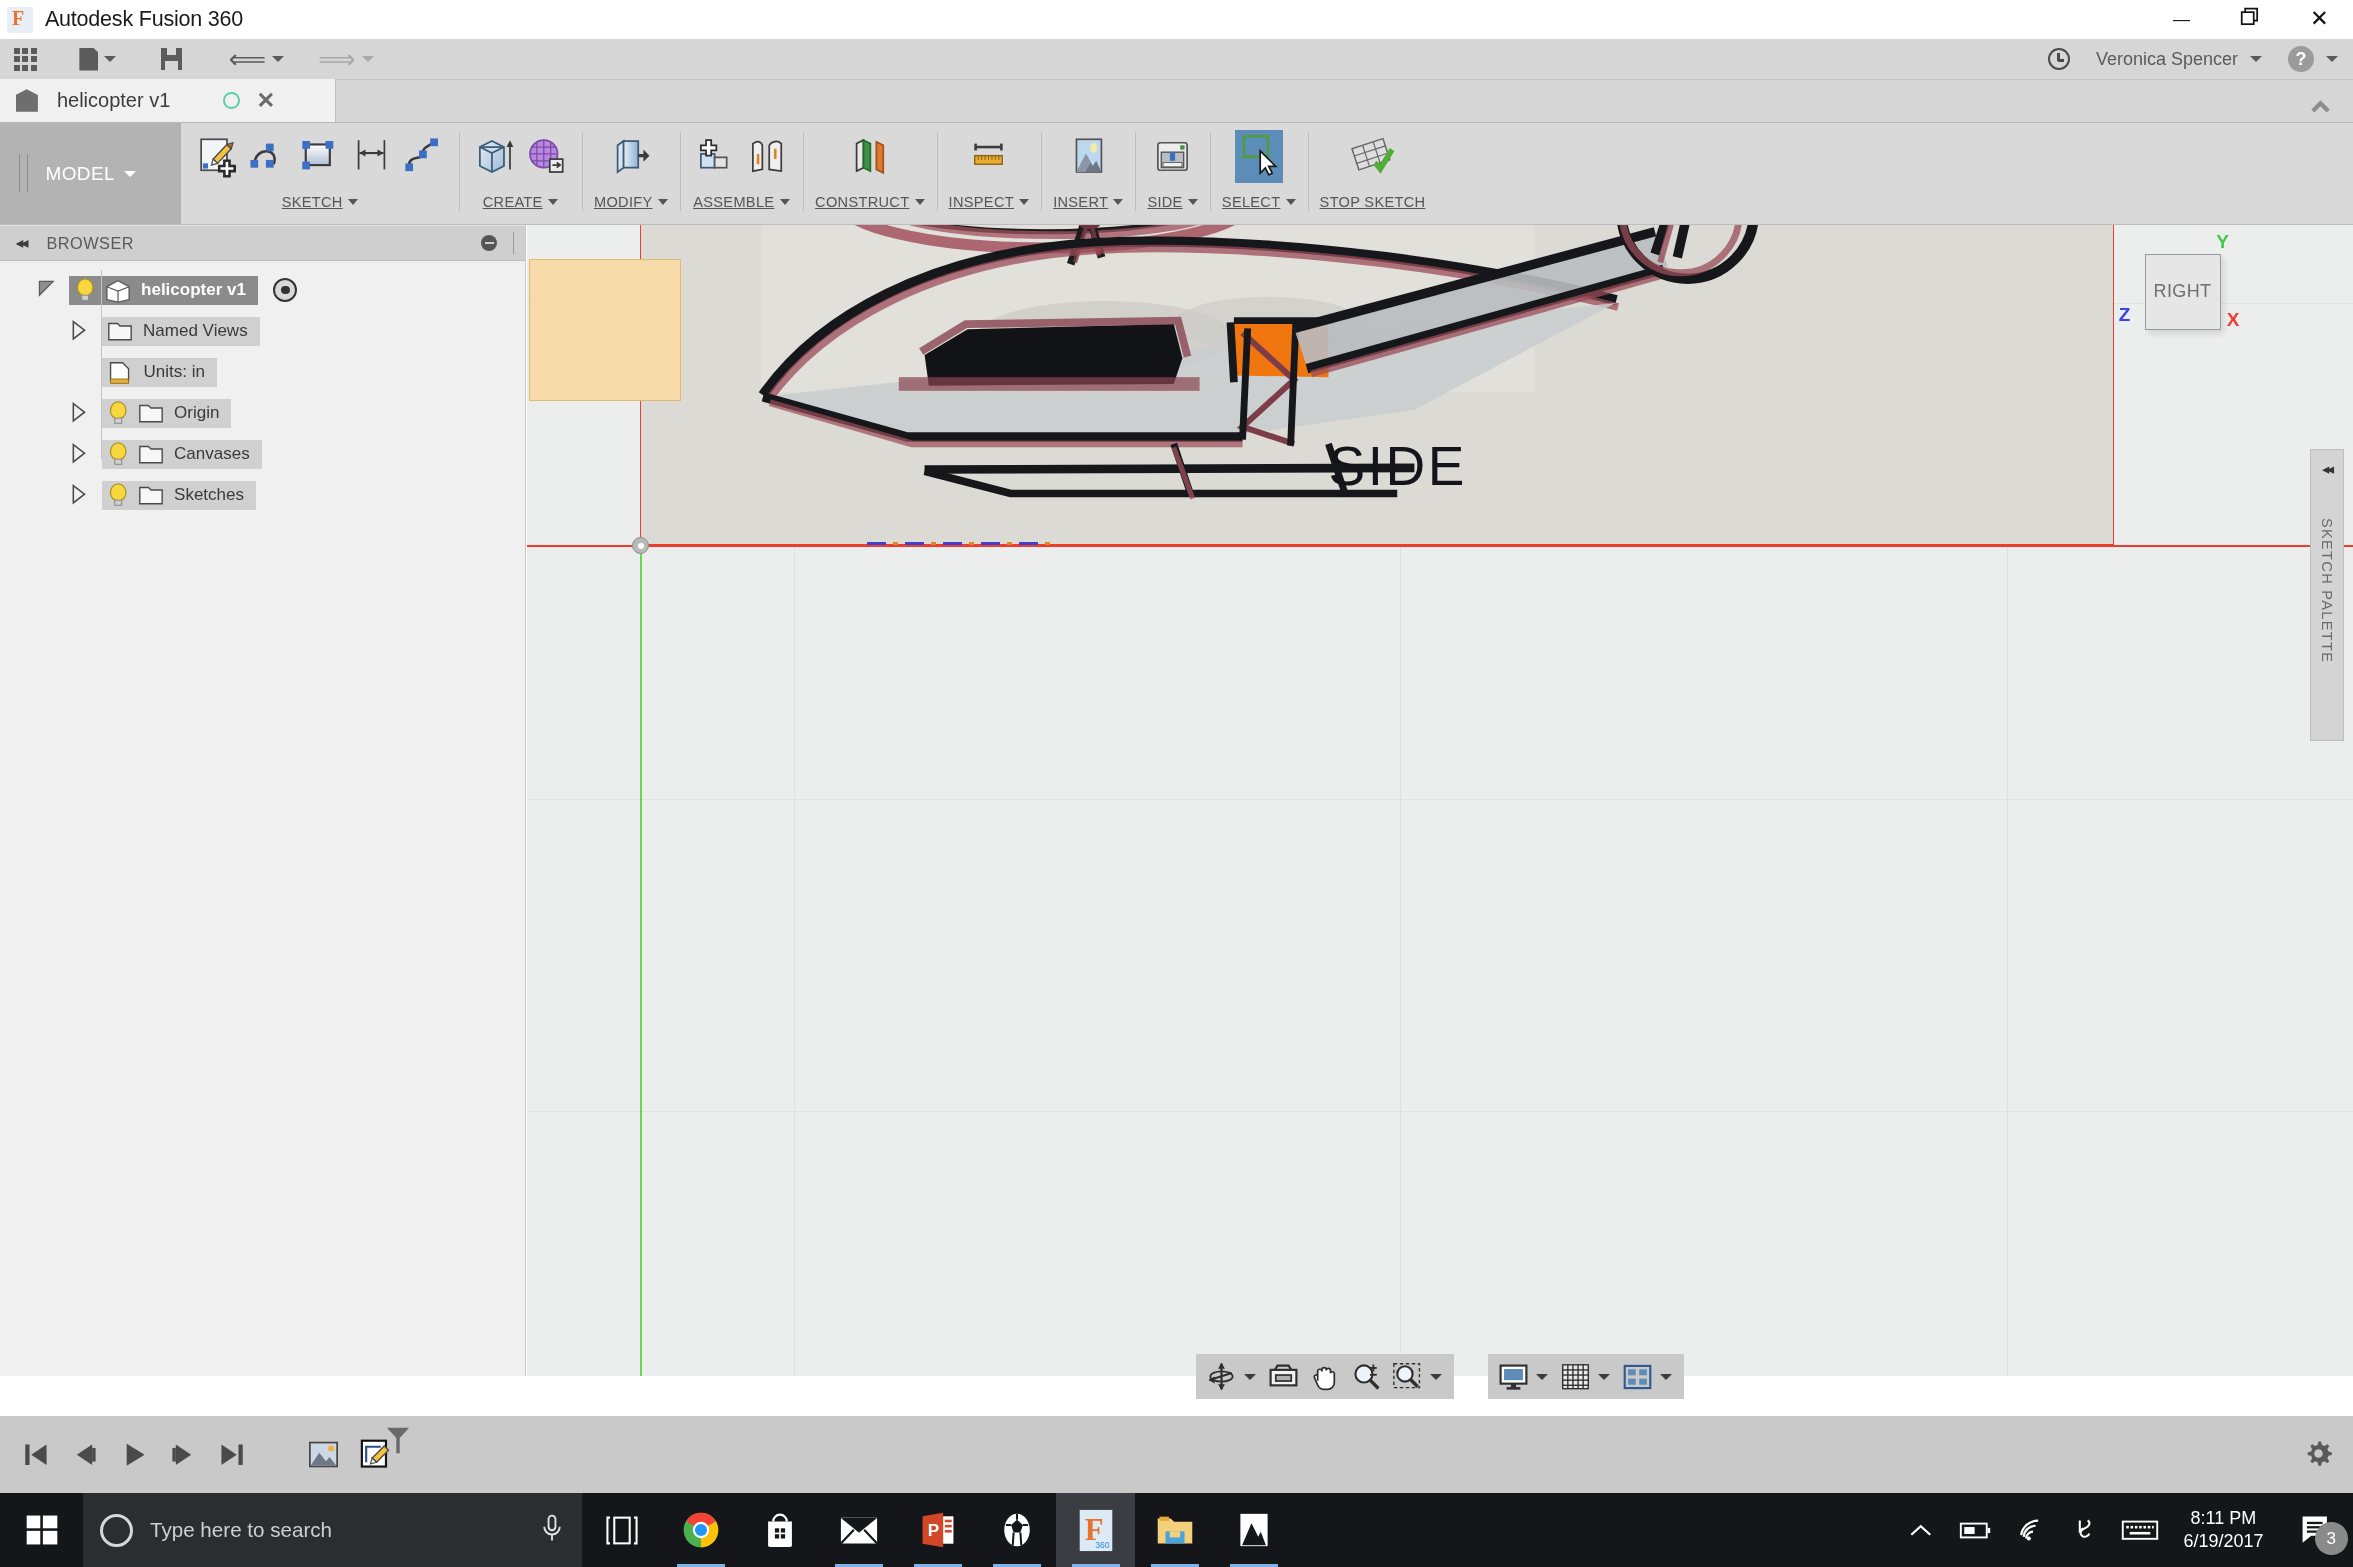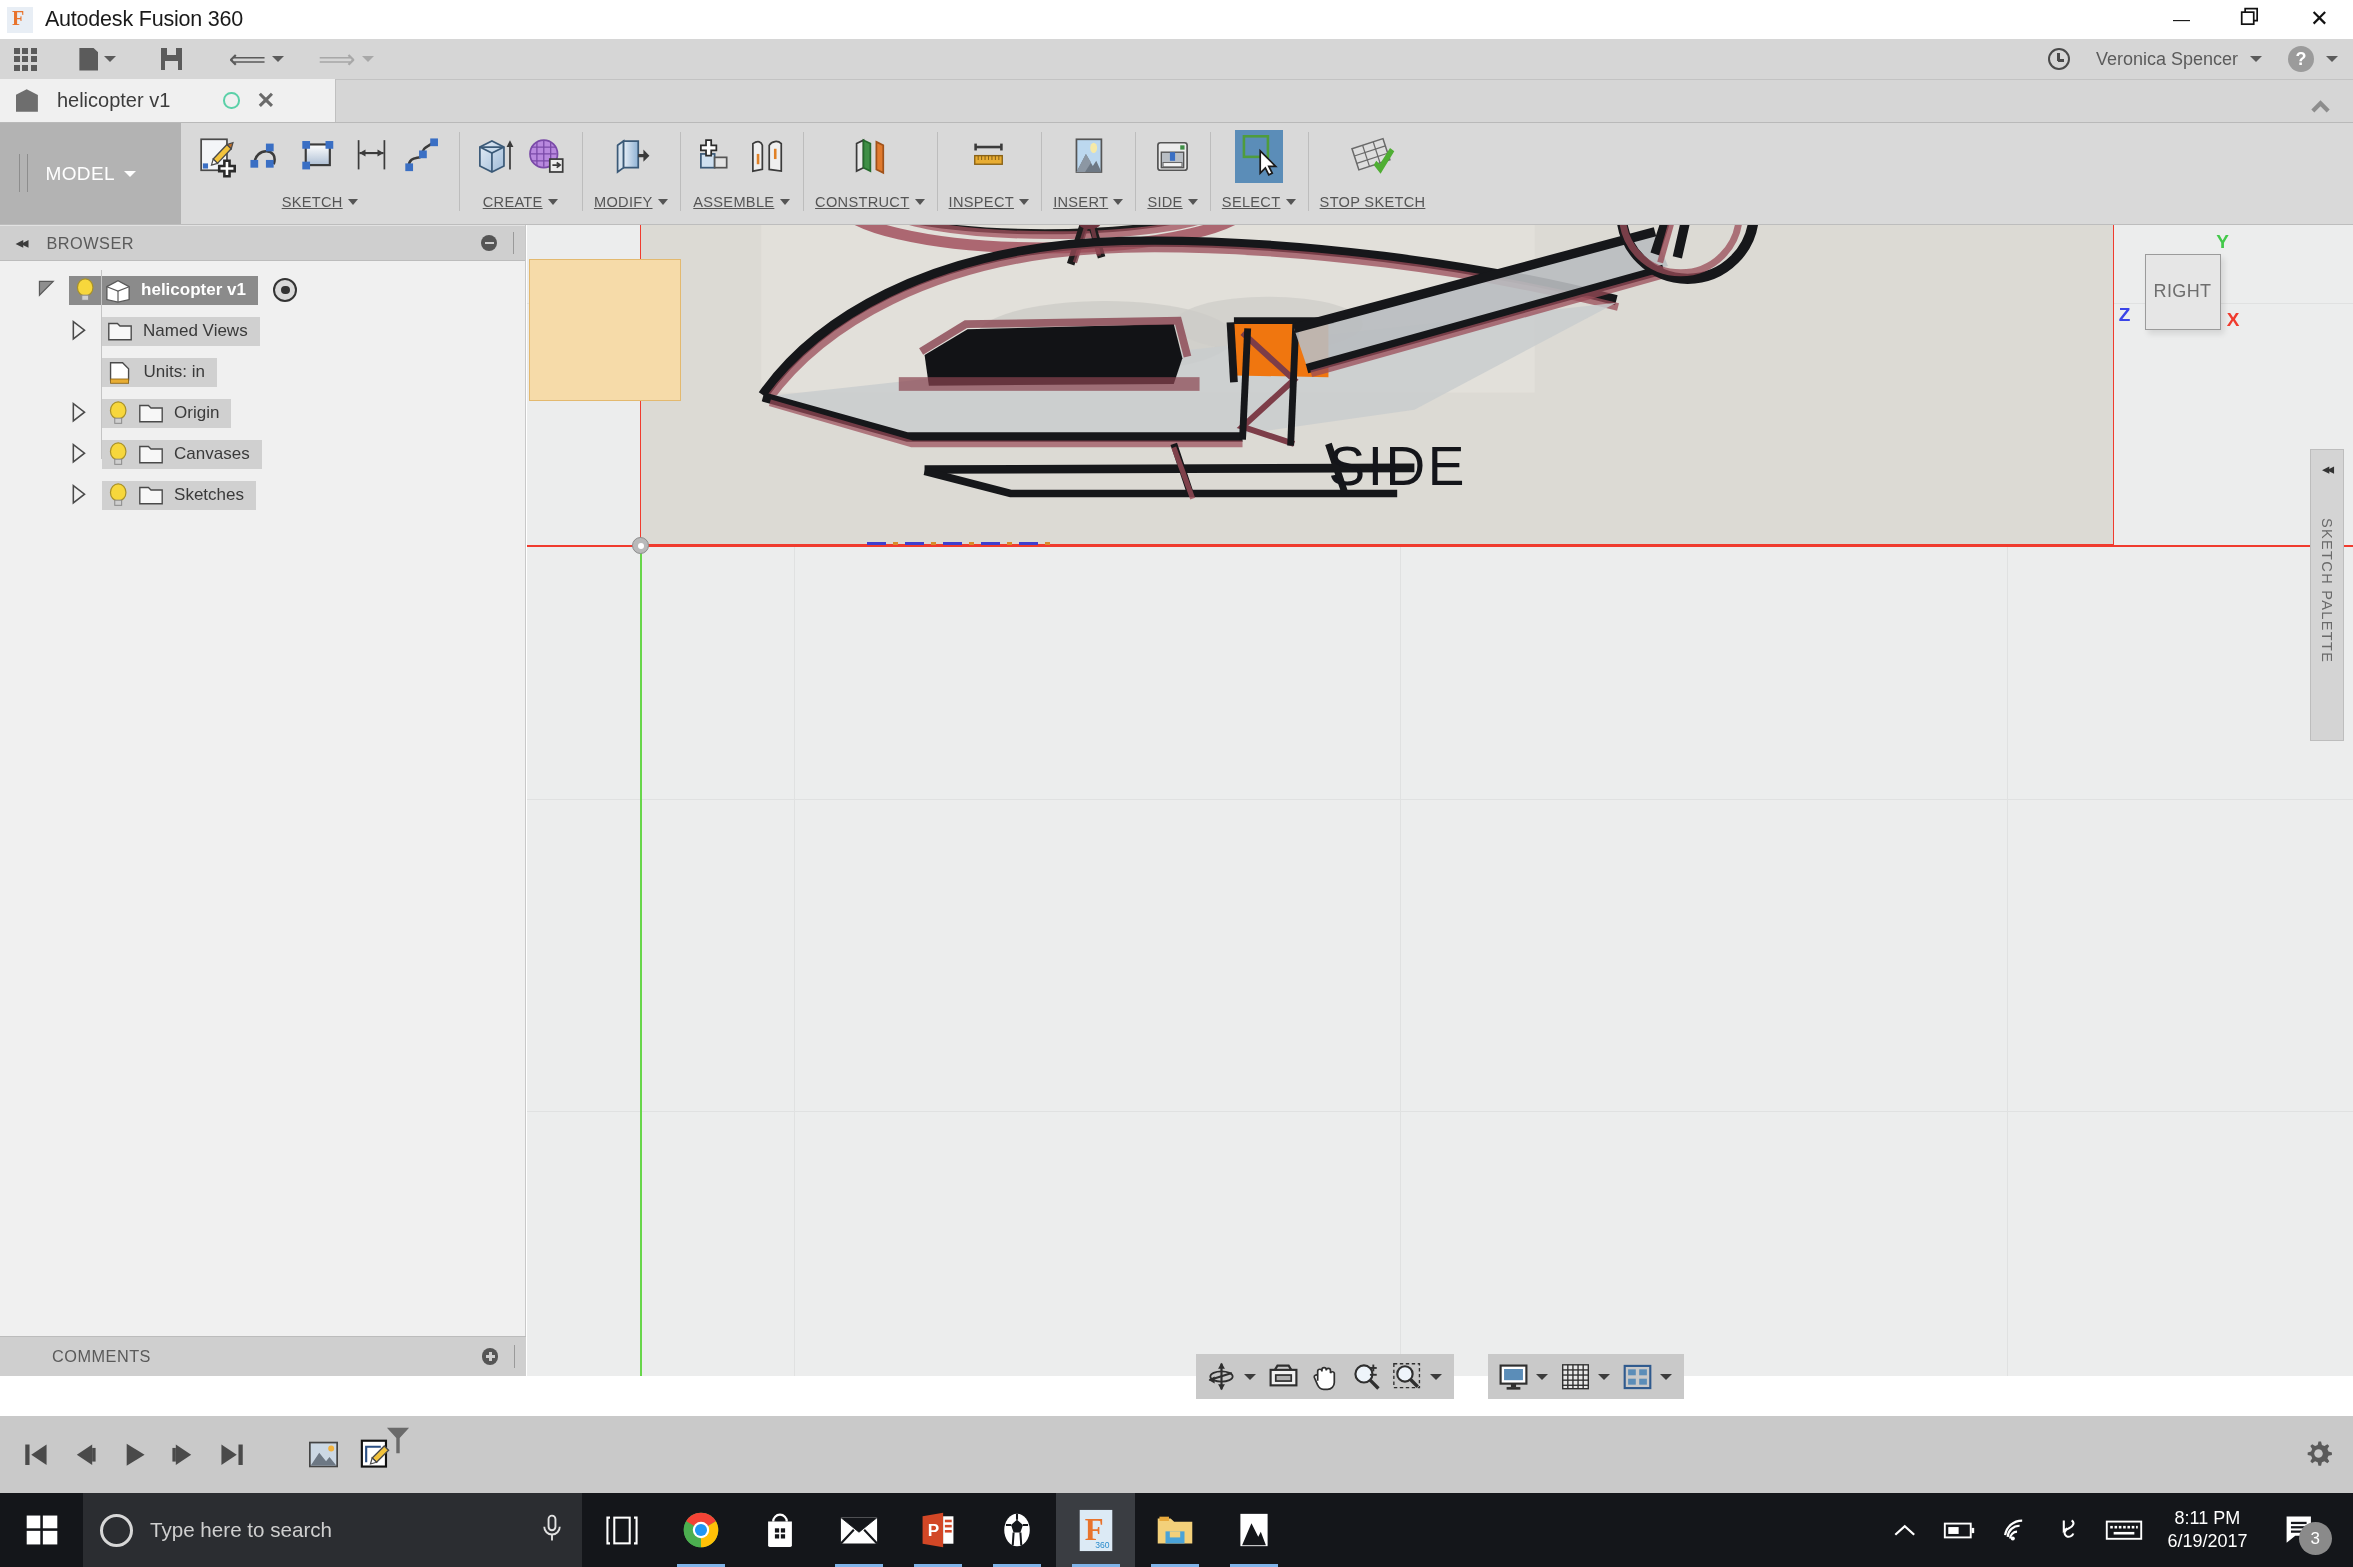--- a/index.html
+++ b/index.html
@@ -299,21 +299,21 @@
   #search-box .ph { font-size: 20.6px; color: #cfcfcf; margin-left: 17px; }
   #search-box .mic { margin-left: auto; }
   .tb-icon {
     width: 79px; height: 74px; display: flex; align-items: center; justify-content: center;
     position: relative;
   }
   .tb-icon.active { background: #3a3d42; }
   .tb-icon .underline {
     position: absolute; bottom: 0; left: 15.5px; width: 48px; height: 3.4px; background: #7fb3e8;
   }
-  #tray { margin-left: auto; display: flex; align-items: center; padding-right: 17px; gap: 0; }
+  #tray { margin-left: auto; display: flex; align-items: center; padding-right: 1px; gap: 0; }
   .tray-ic { width: 55px; height: 74px; display: flex; align-items: center; justify-content: center; }
   #clock-area {
     display: flex; flex-direction: column; align-items: center; justify-content: center;
     padding: 0 15.5px; color: #fff; font-size: 18px; line-height: 1.3;
   }
   #notif {
     width: 74px; height: 74px; display: flex; align-items: center; justify-content: center;
     position: relative;
   }
   #notif .badge {
@@ -781,25 +781,20 @@
         <span class="folder-ic">
           <svg width="26" height="22.4" viewBox="0 0 30 26">
               <path d="M2 4 h10 l3 3 h13 v16 h-26 z" fill="#f7f7f7" stroke="#4a4a4a" stroke-width="1.6"></path>
             </svg>
         </span>
         <span class="tlabel">Sketches</span>
       </span>
     </div>
   </div>
 
-  <div id="comments-bar">
-    <span class="cm-title">COMMENTS</span>
-    <span class="plus-ic"></span>
-    <span class="vgrip"></span>
-  </div>
 </div>
 
 <div id="canvas">
 
   <div class="gridline-v" style="left:267px"></div>
   <div class="gridline-v" style="left:873px"></div>
   <div class="gridline-v" style="left:1480px"></div>
   <div class="gridline-h" style="top:78px"></div>
   <div class="gridline-h" style="top:574px"></div>
   <div class="gridline-h" style="top:886px"></div>

